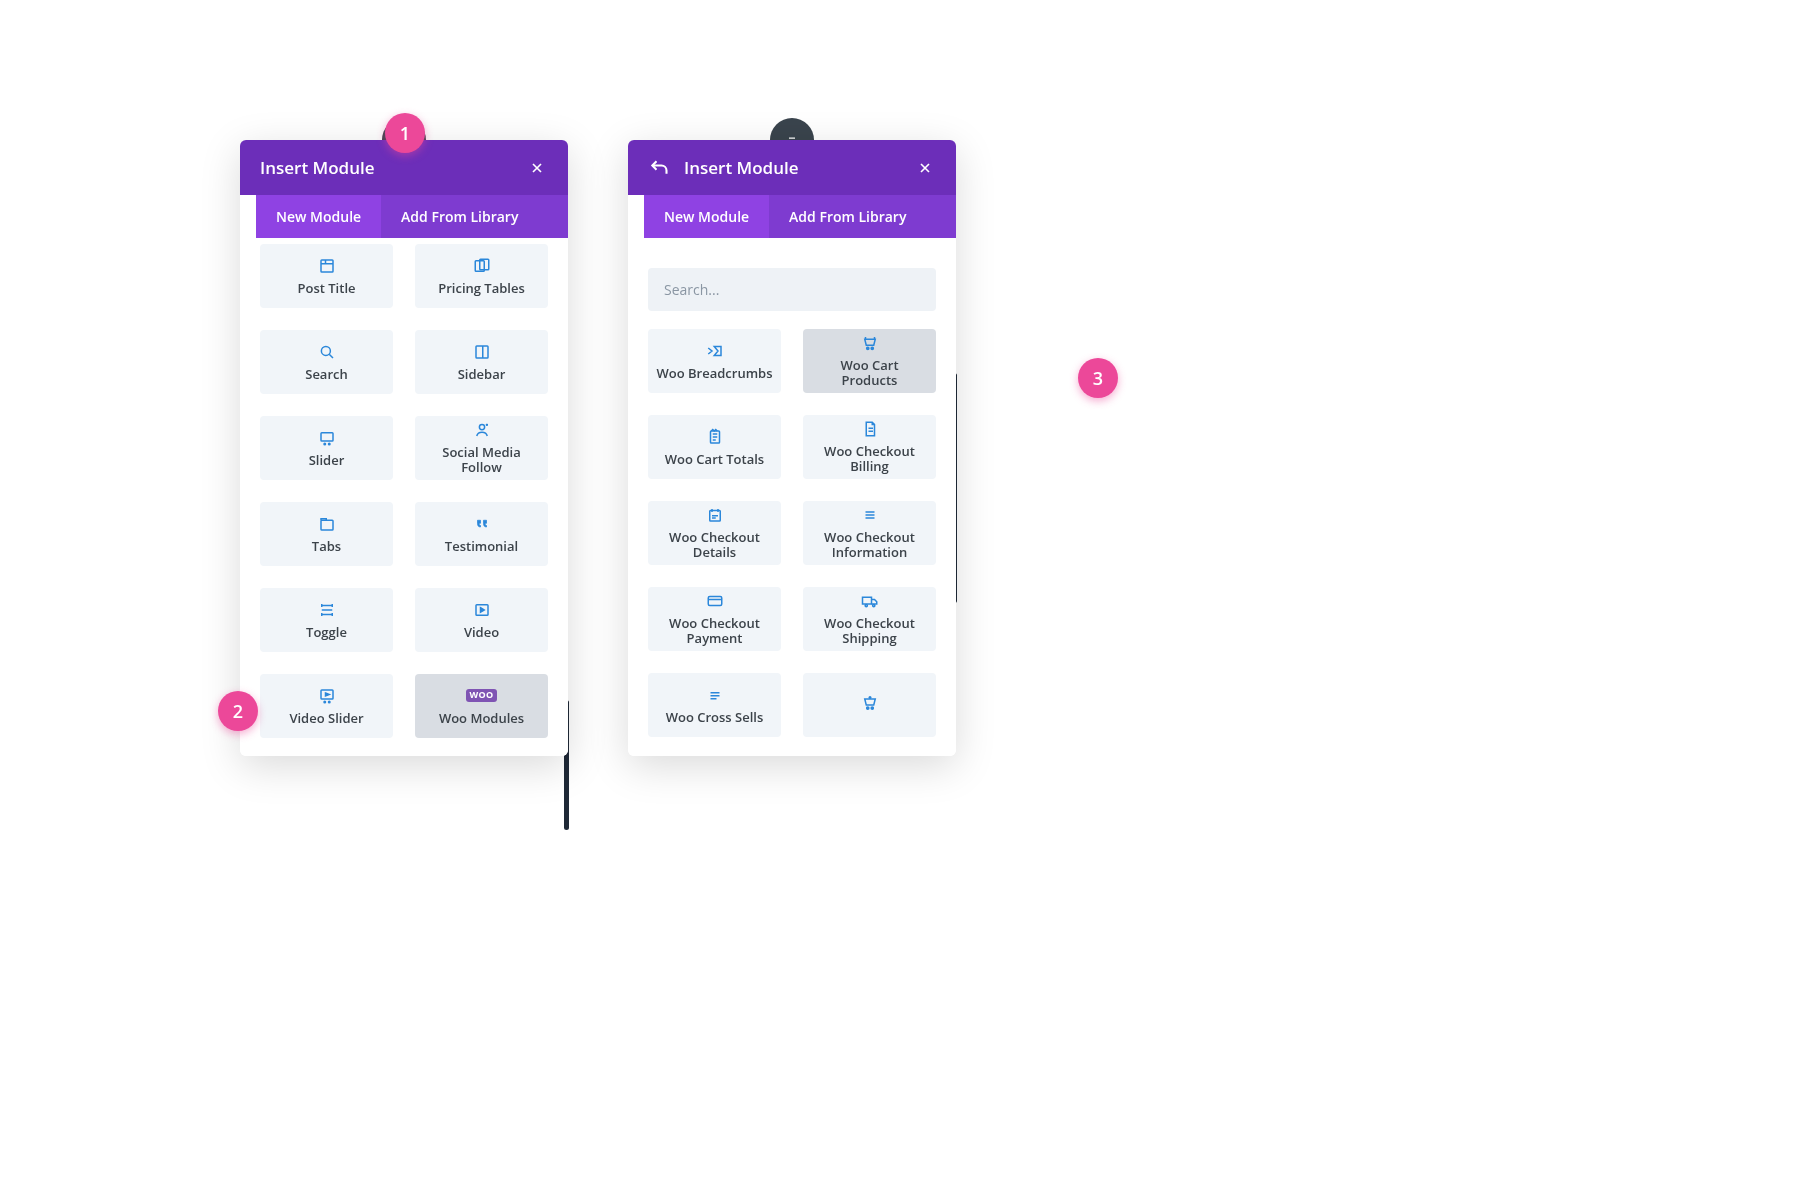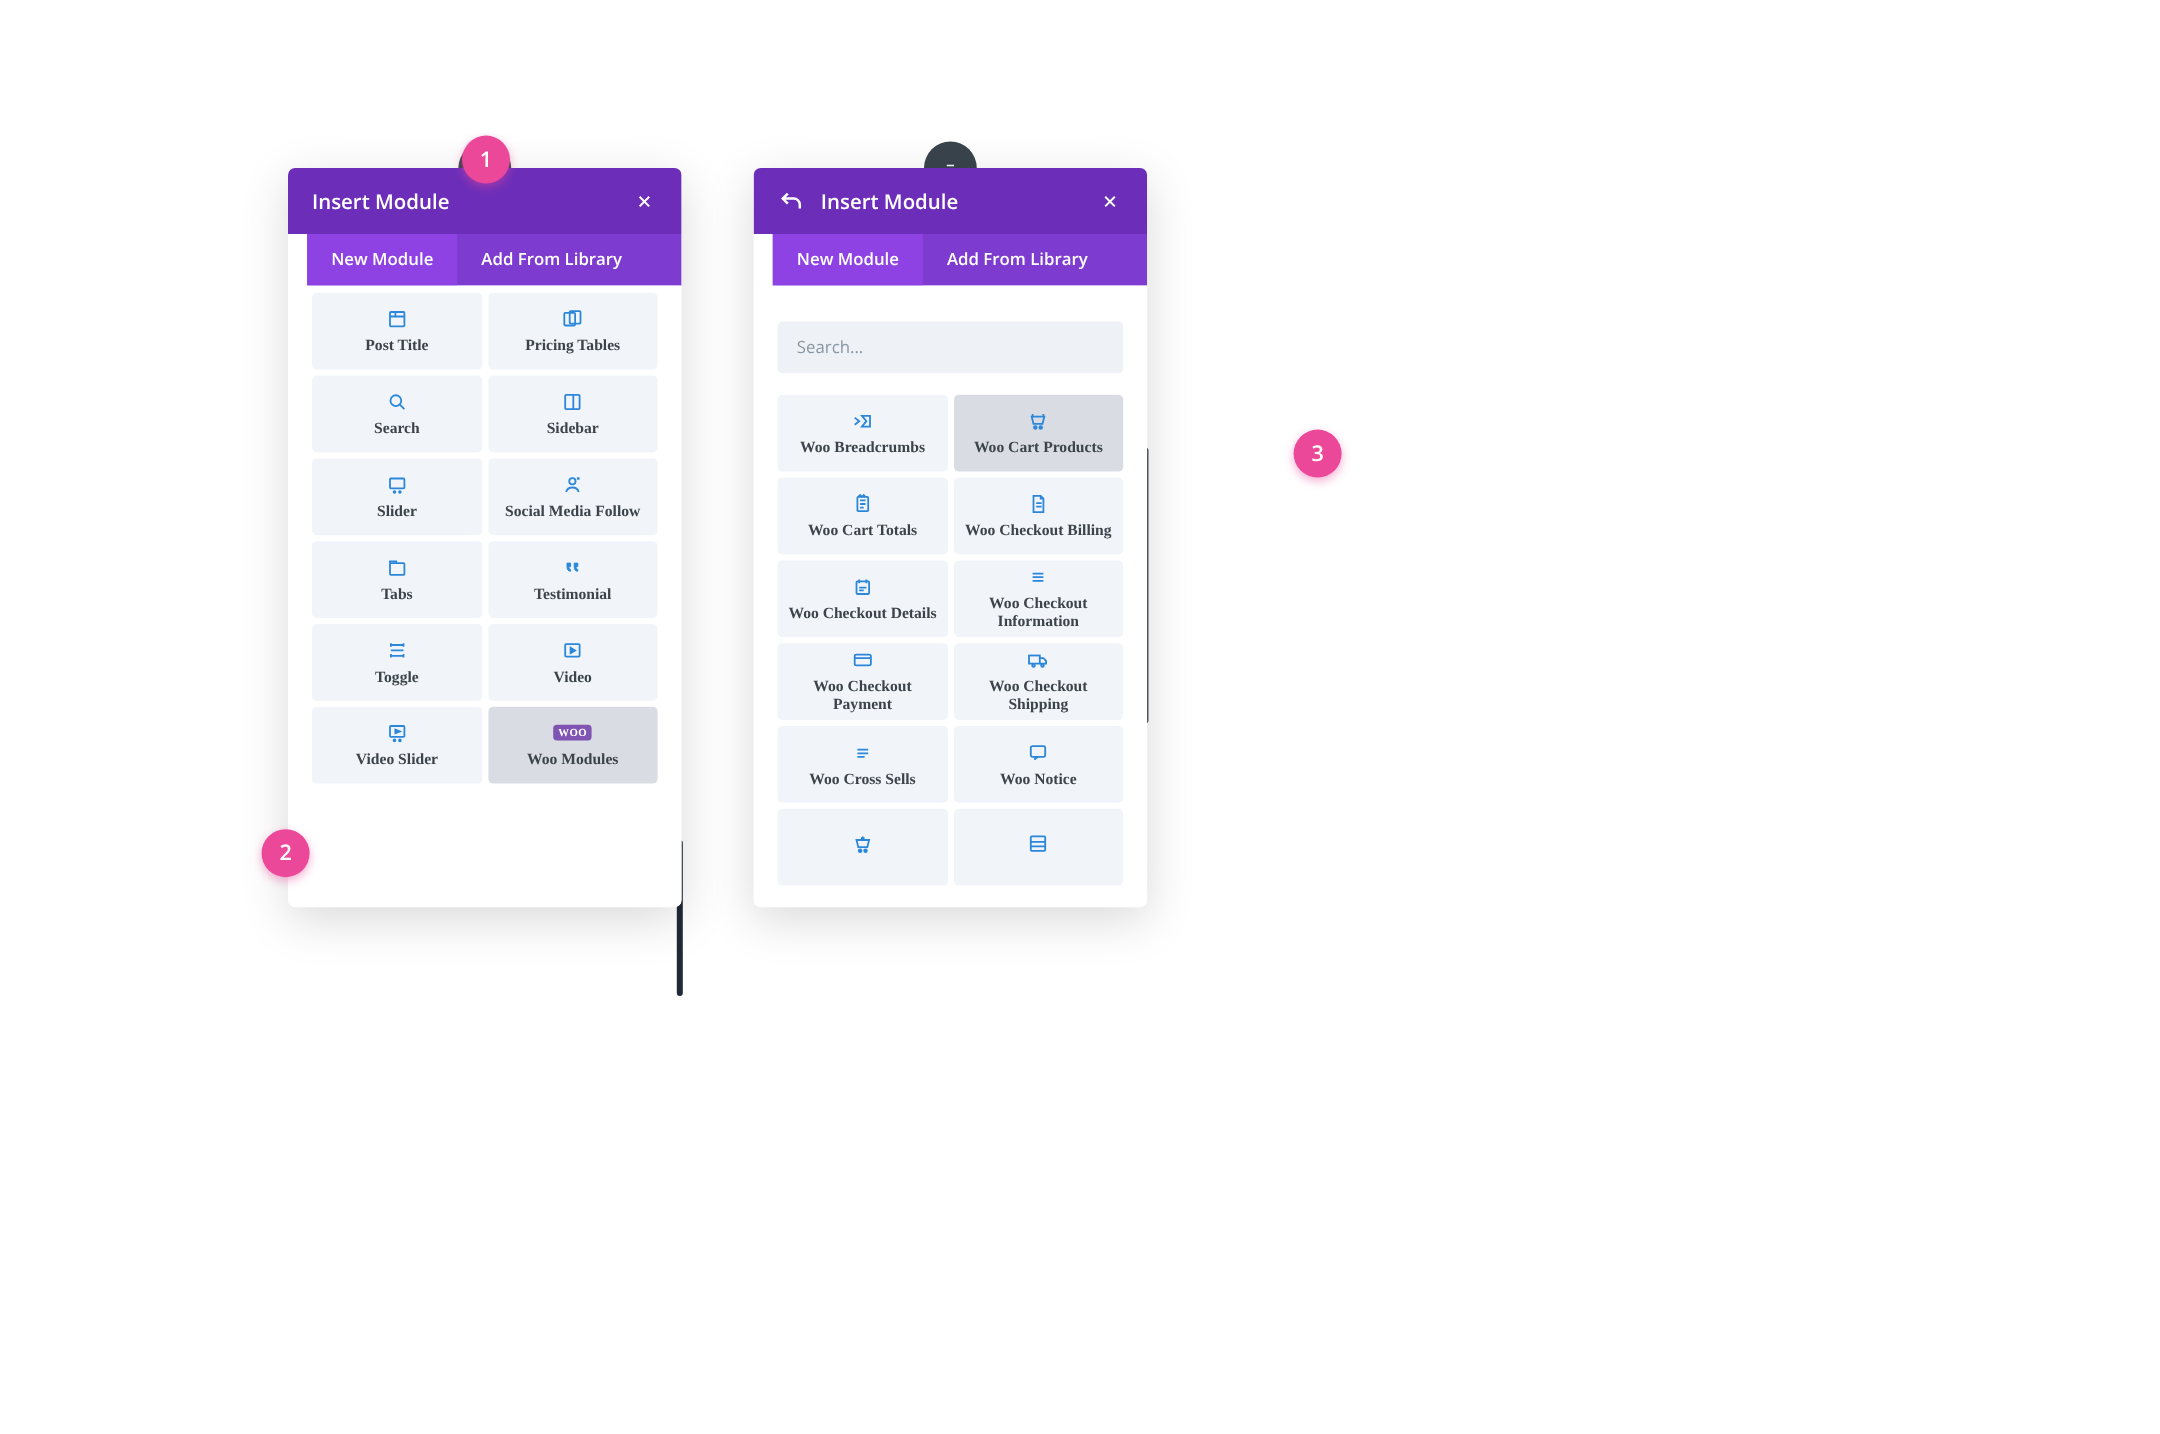--- a/index.html
+++ b/index.html
@@ -93,22 +93,21 @@
     margin: 24px 0 18px 0;
     background: #eef2f6;
     border-radius: 4px;
     padding: 12px 16px;
     color: #8a96a3;
     font-size: 14px;
   }
   .module-grid {
     display: grid;
     grid-template-columns: 1fr 1fr;
-    gap: 5px;
-    font-family: Liberation Serif, serif;
+    gap: 22px;
   }
   .module-card {
     background: var(--card-bg);
     border-radius: 4px;
     height: 64px;
     display: flex;
     flex-direction: column;
     align-items: center;
     justify-content: center;
     gap: 6px;
@@ -413,29 +412,20 @@
             <span class="icon">
                 <svg width="18" height="18" viewBox="0 0 24 24" fill="none" stroke-width="2">
                   <path d="M6 9h12M6 13h12M6 17h8"></path>
                 </svg>
               </span>
             <span class="label">Woo Cross Sells</span>
           </div>
           <div class="module-card">
             <span class="icon">
                 <svg width="18" height="18" viewBox="0 0 24 24" fill="none" stroke-width="2">
-                  <rect x="4" y="5" width="16" height="12" rx="2"></rect>
-                  <path d="M10 17l-2 3 4-3"></path>
-                </svg>
-              </span>
-            <span class="label">Woo Notice</span>
-          </div>
-          <div class="module-card">
-            <span class="icon">
-                <svg width="18" height="18" viewBox="0 0 24 24" fill="none" stroke-width="2">
                   <path d="M5 8h14l-2 8H7z"></path>
                   <circle cx="9" cy="20" r="1.5" fill="currentColor"></circle>
                   <circle cx="15" cy="20" r="1.5" fill="currentColor"></circle>
                   <path d="M12 4v4M10 6h4"></path>
                 </svg>
               </span>
             <span class="label"></span>
           </div>
           <div class="module-card">
             <span class="icon">

